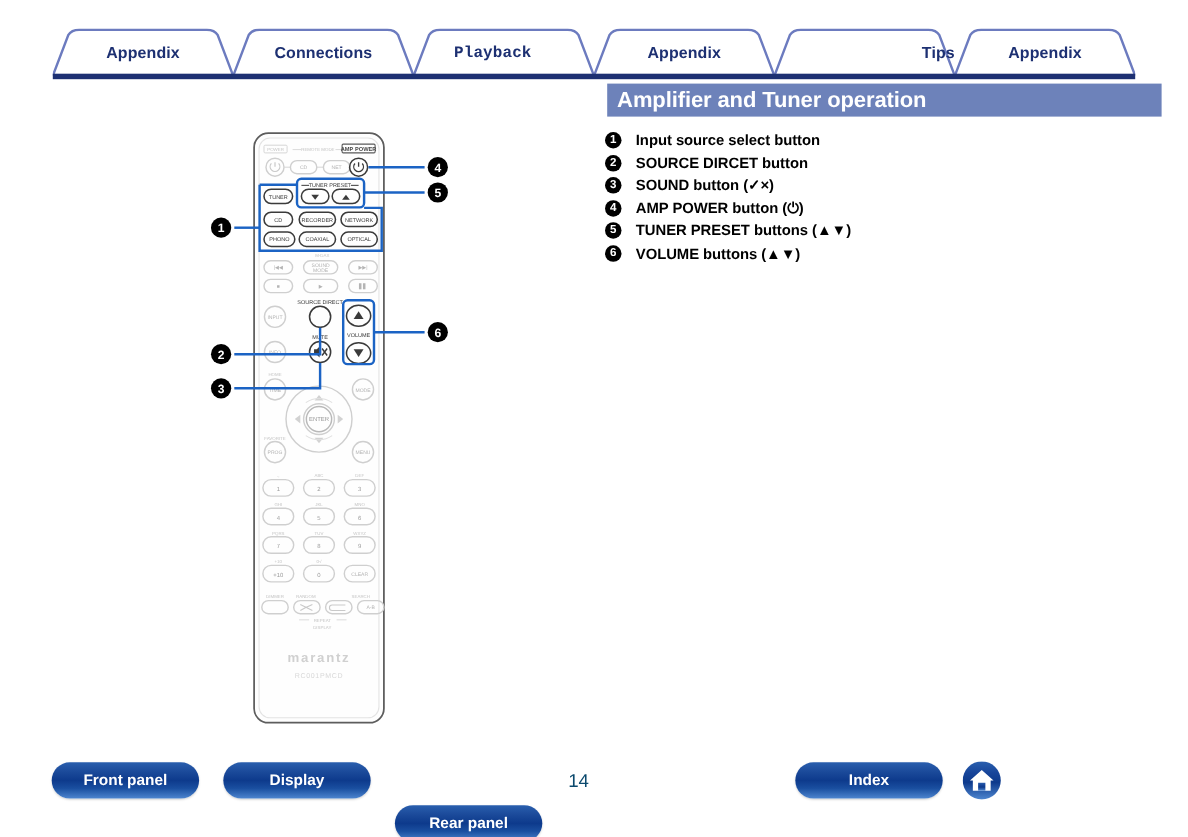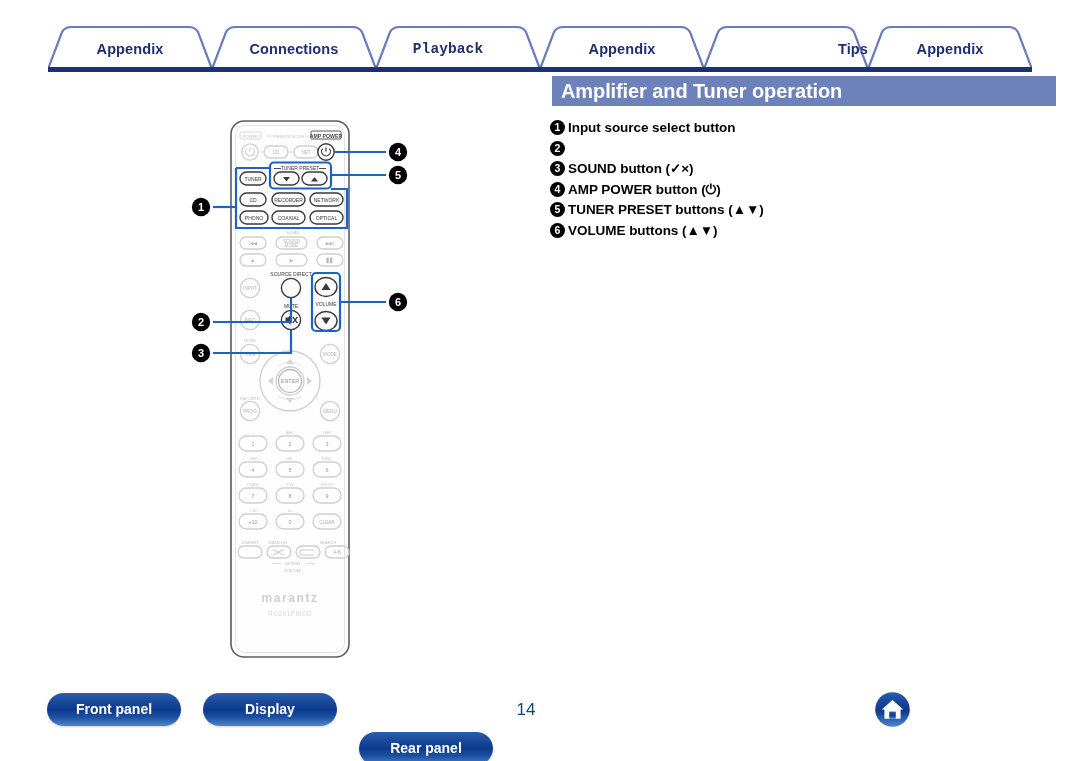--- a/index.html
+++ b/index.html
@@ -81,21 +81,21 @@
     border-radius: 50%;
     background: #000000;
     color: #ffffff;
     font-size: 10.5px;
     font-weight: bold;
     line-height: 15px;
     text-align: center;
   }
   .legend-text {
     flex: 1 1 auto;
-    margin-left: 3px;
+    margin-left: 13px;
     font-size: 13.5px;
     font-weight: bold;
     color: #000000;
     line-height: 19px;
     white-space: nowrap;
     letter-spacing: -0.05px;
   }
 
   
   .footer-btn {
@@ -374,20 +374,21 @@
 
   <div class="title-banner">Amplifier and Tuner operation</div>
 
   <div class="legend">
     <div class="legend-row">
       <div class="legend-num">1</div>
       <div class="legend-text">Input source select button</div>
     </div>
     <div class="legend-row">
       <div class="legend-num">2</div>
+      <div class="legend-text">SOURCE DIRCET button</div>
     </div>
     <div class="legend-row">
       <div class="legend-num">3</div>
       <div class="legend-text">SOUND button (✓×)</div>
     </div>
     <div class="legend-row">
       <div class="legend-num">4</div>
       <div class="legend-text">AMP POWER button (⏻)</div>
     </div>
     <div class="legend-row">
@@ -399,20 +400,21 @@
       <div class="legend-text">VOLUME buttons (▲▼)</div>
     </div>
   </div>
 
   <div class="footer-btn" id="btn-front">Front panel</div>
   <div class="footer-btn" id="btn-display">Display</div>
   <div class="footer-btn" id="btn-rear">Rear panel</div>
 
   <div class="page-number">14</div>
 
+  <div class="footer-btn" id="btn-index">Index</div>
 
   <div class="home-btn">
     <svg width="35" height="35" viewBox="0 0 35 35">
       <defs>
         <linearGradient id="homeGrad" x1="0" y1="0" x2="0" y2="1">
           <stop offset="0%" stop-color="#2a5fae"></stop>
           <stop offset="30%" stop-color="#17459a"></stop>
           <stop offset="55%" stop-color="#0d3a8c"></stop>
           <stop offset="100%" stop-color="#4e86cf"></stop>
         </linearGradient>

